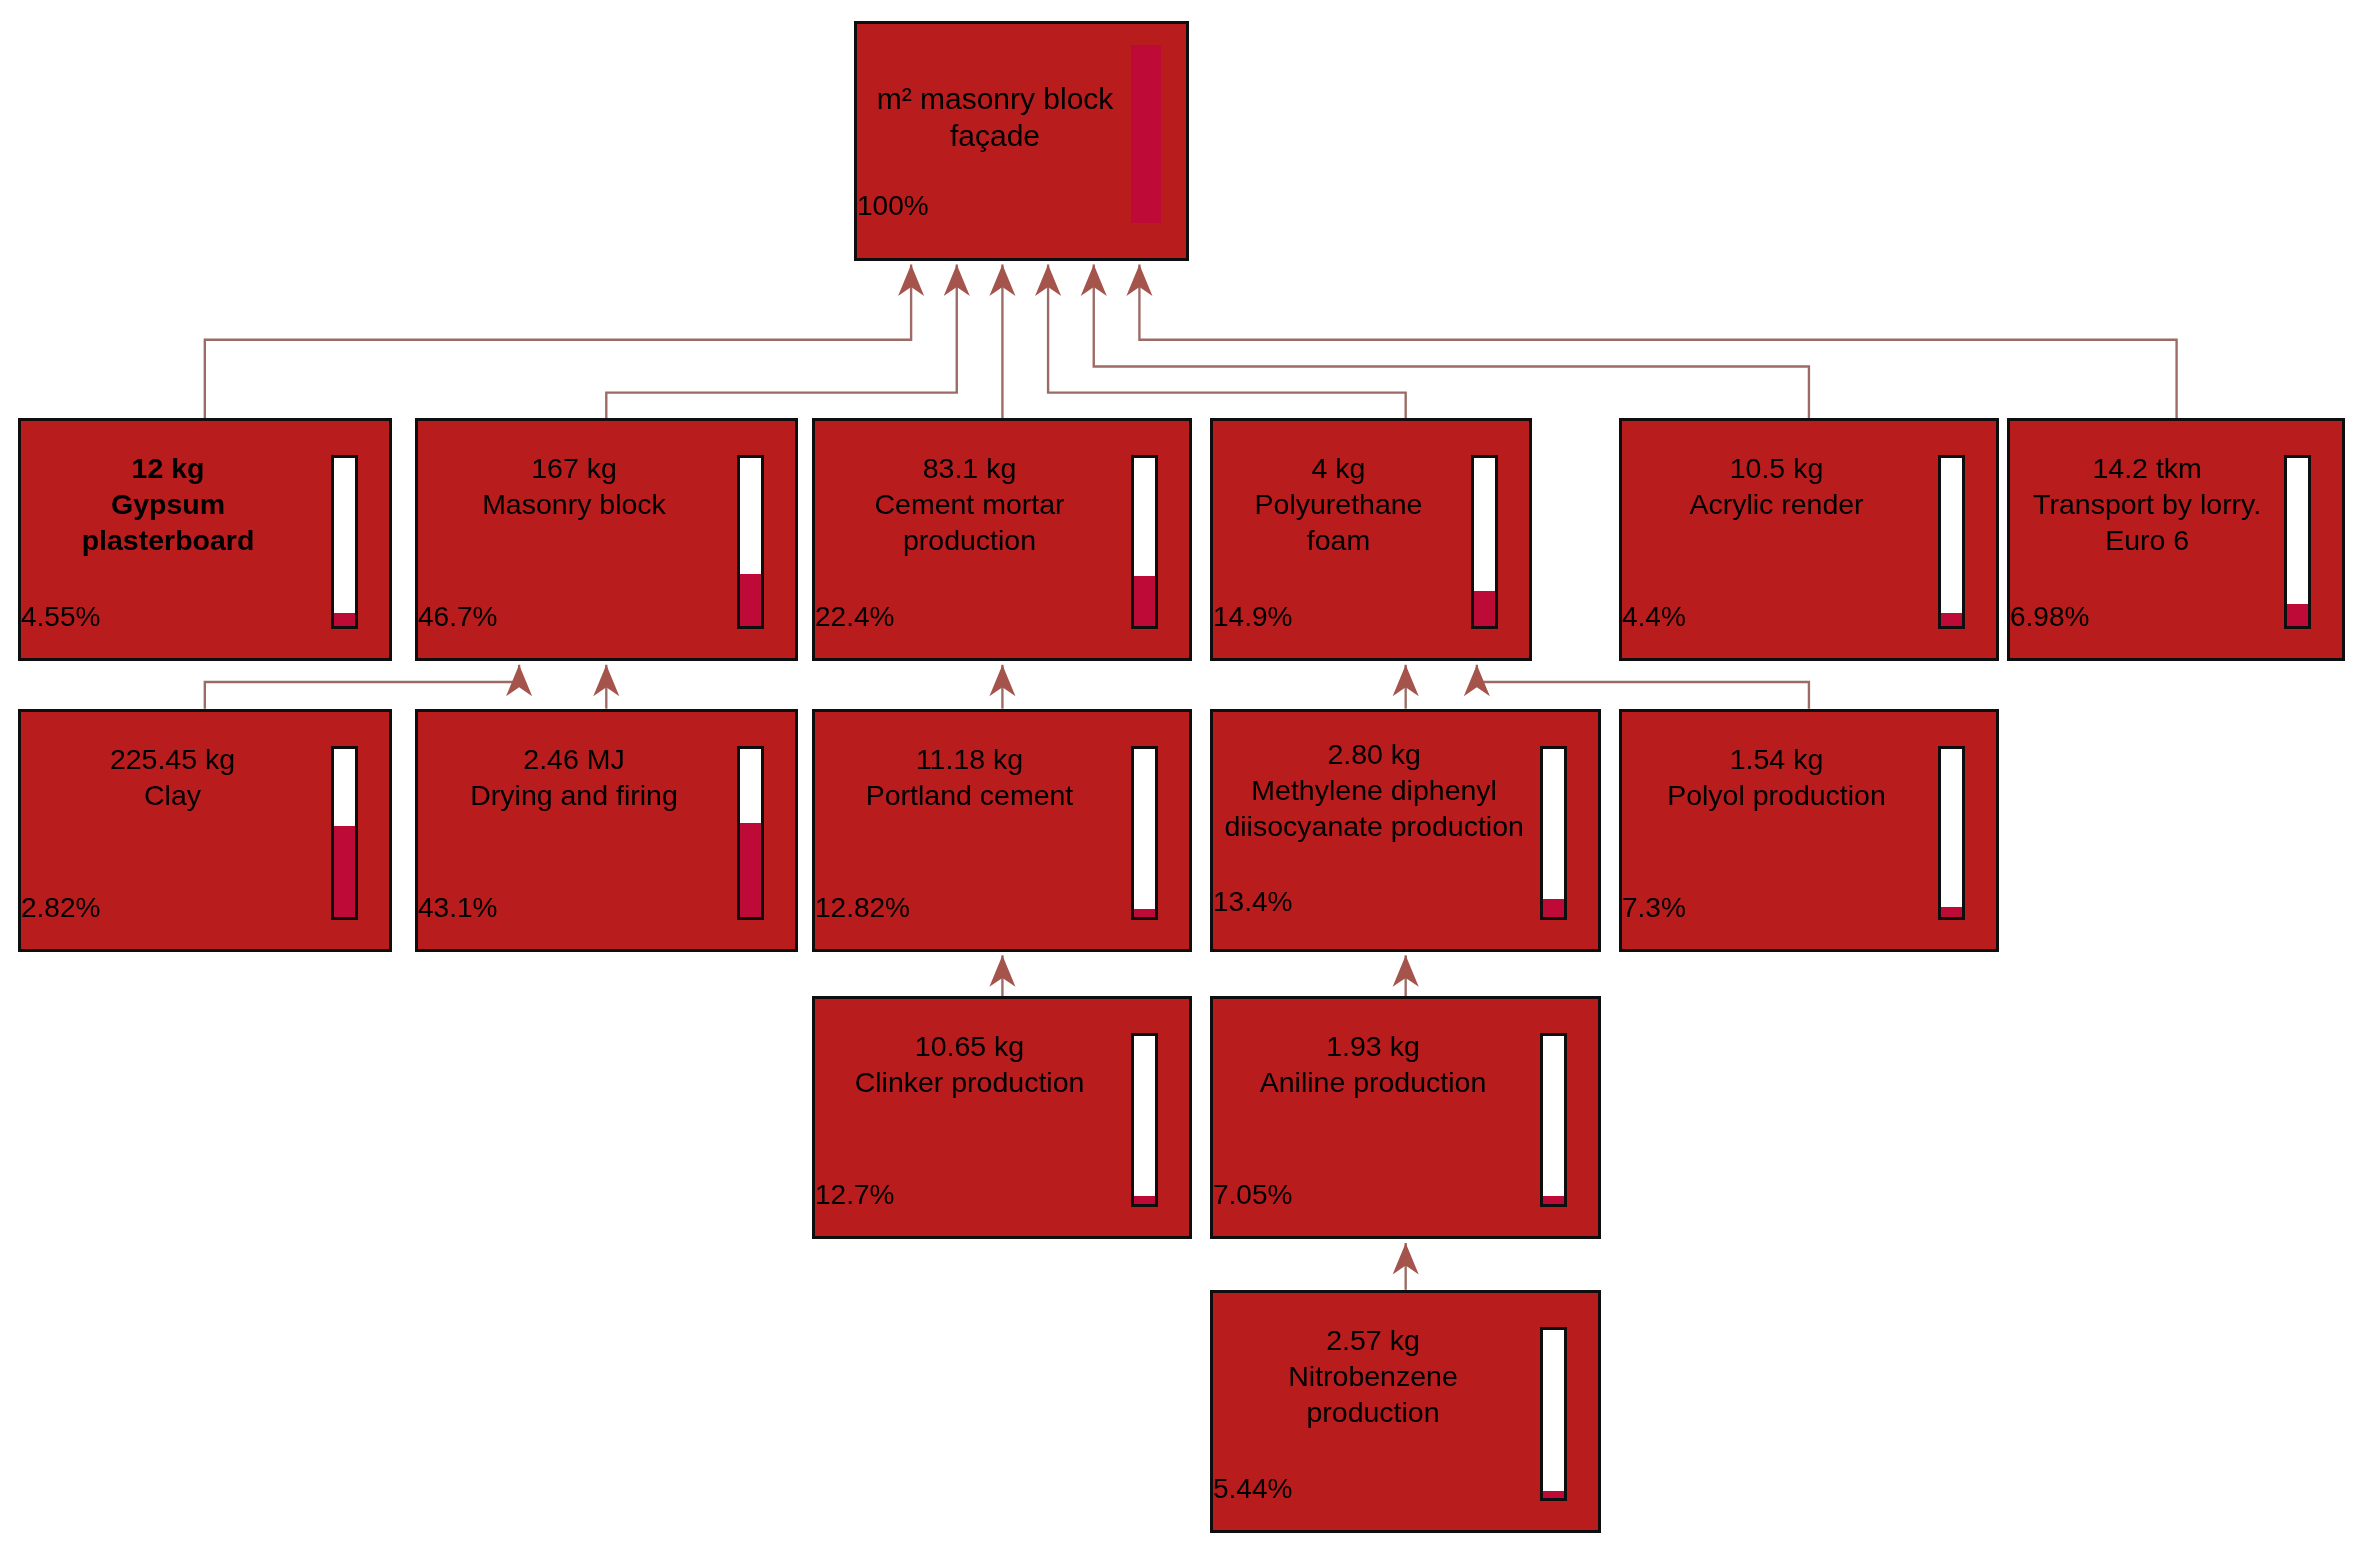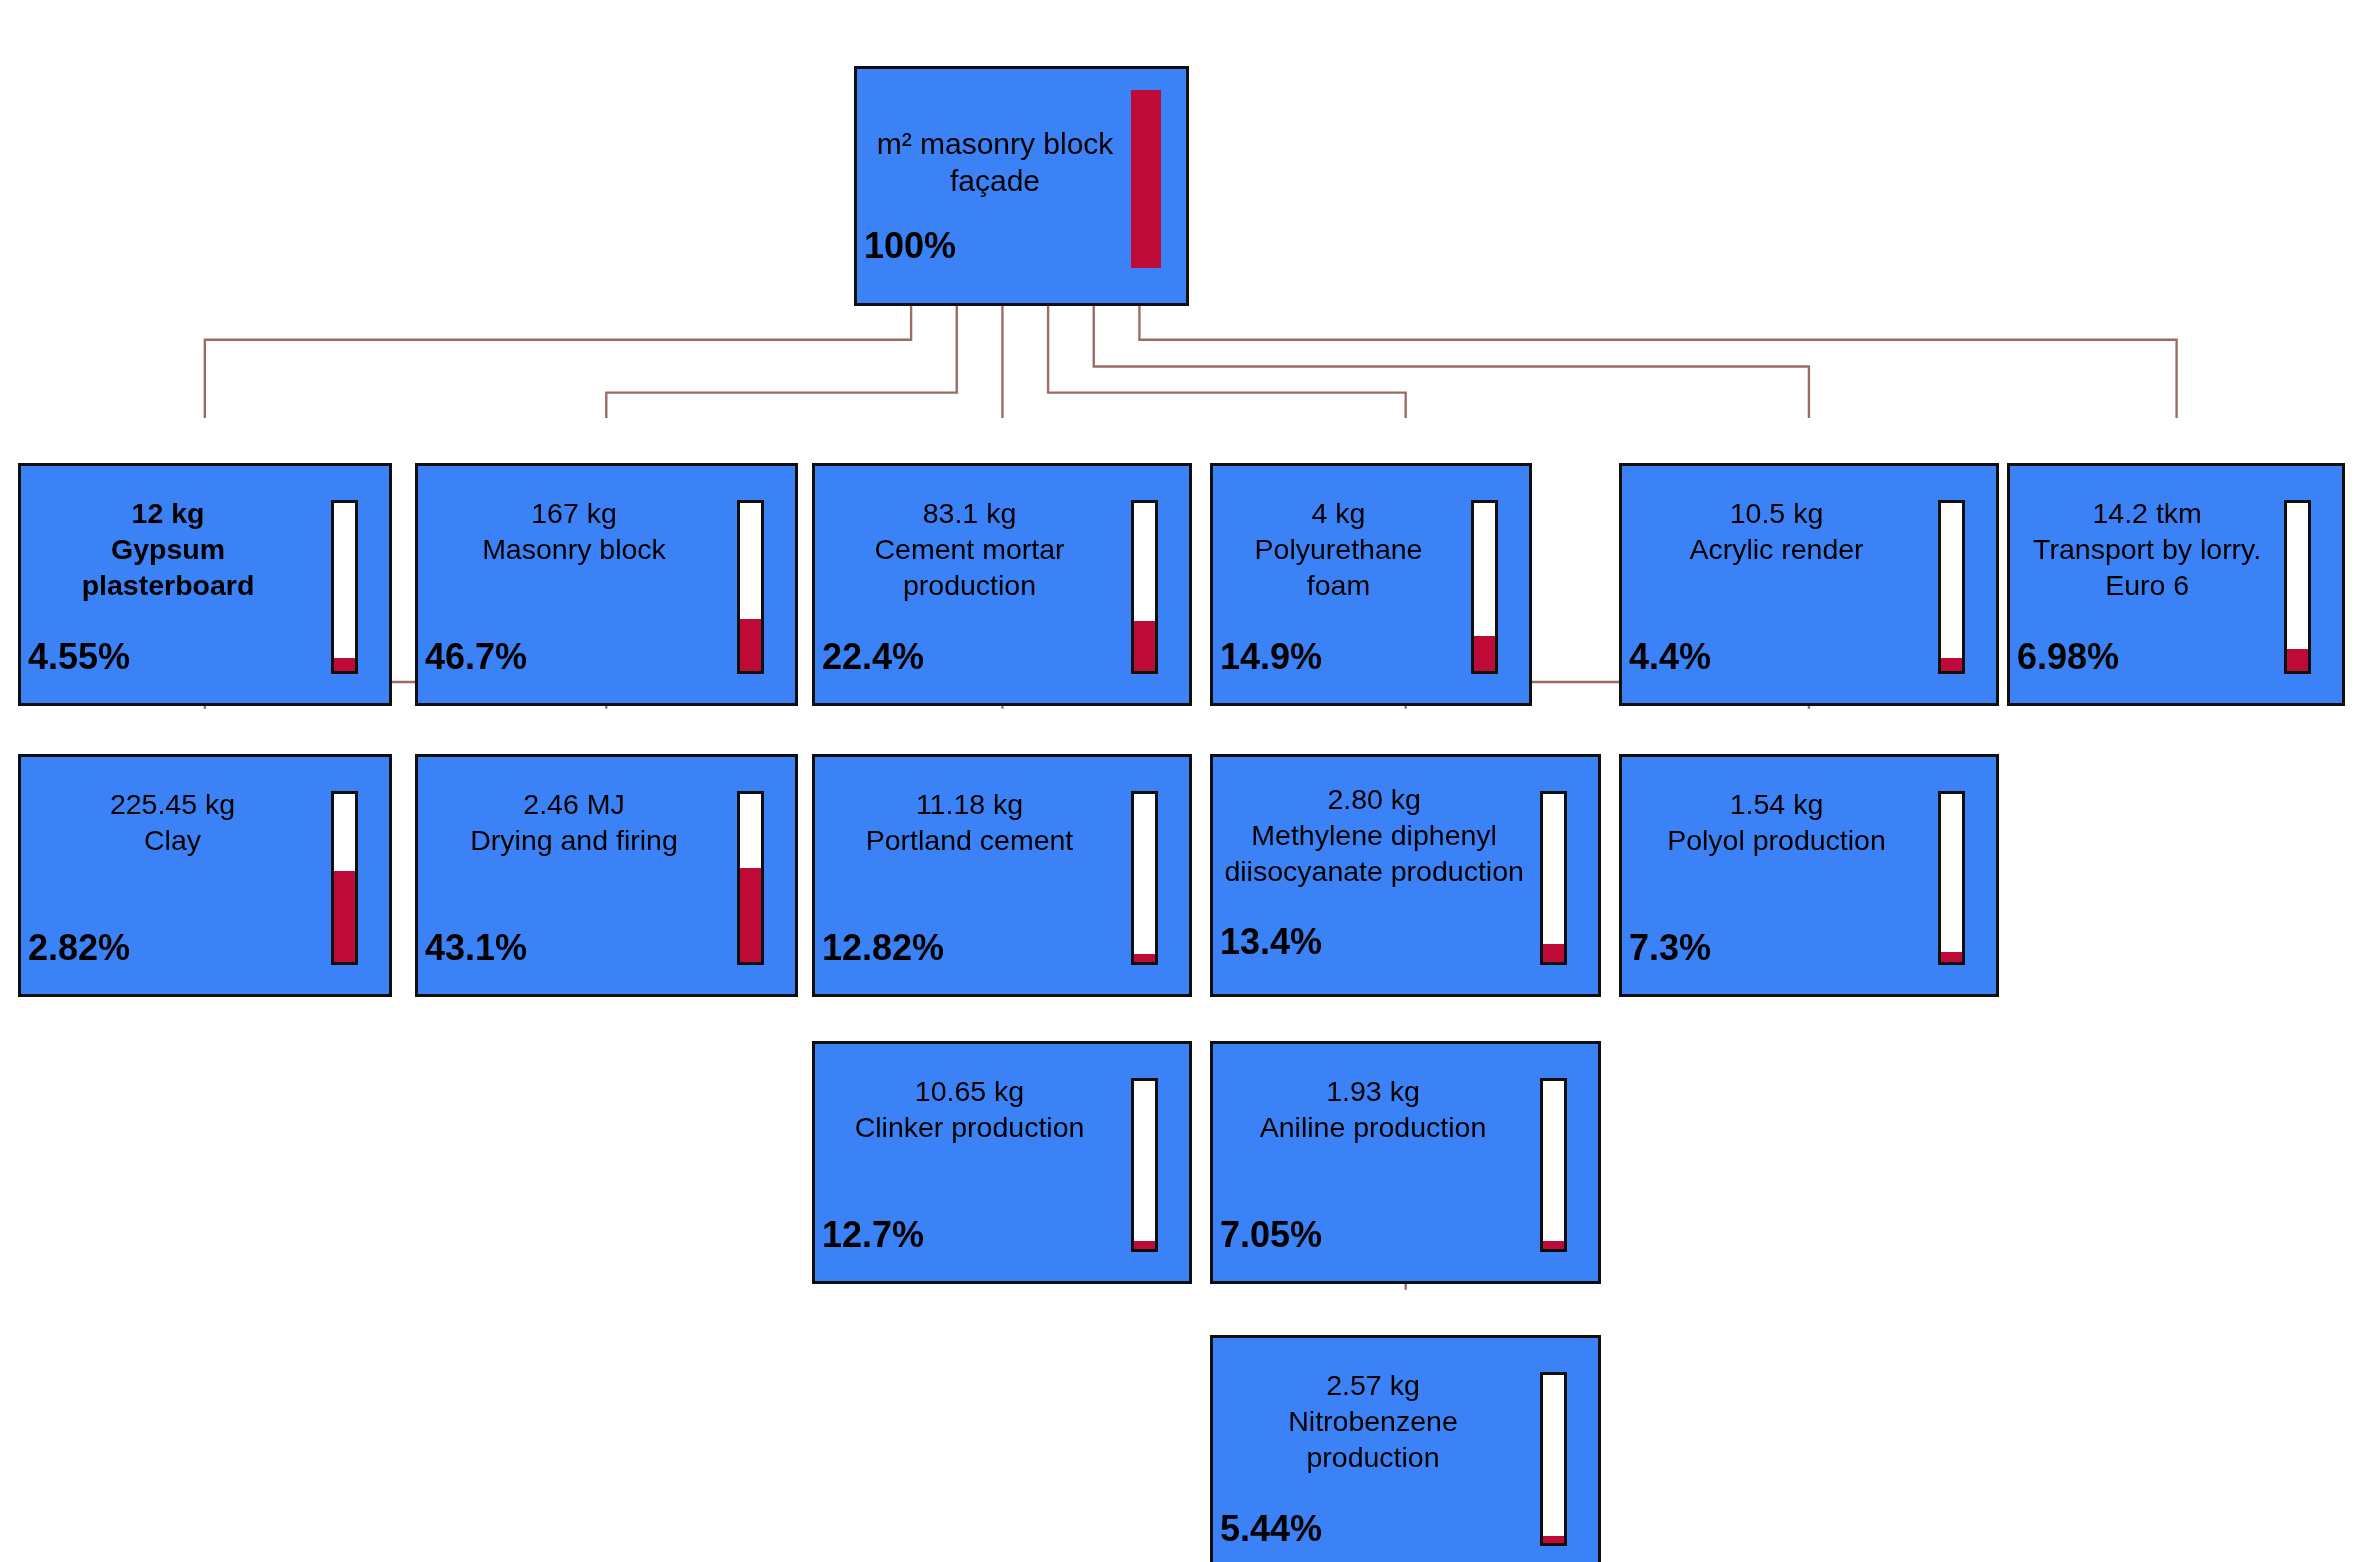--- a/index.html
+++ b/index.html
@@ -7,42 +7,40 @@
     position:relative;
     width:2366px;height:1562px;
     background:#ffffff;
     font-family:"Liberation Sans", sans-serif;
     color:#000;
     overflow:hidden;
   }
   svg.wires{position:absolute;left:0;top:0;z-index:1;}
   .node{
     position:absolute;
-    background:#3b82f6;
+    background:#b91c1c;
     border:3.6px solid #0e0e0e;
     box-sizing:border-box;
     z-index:2;
-    margin-top:45px;
   }
   .content{
     position:absolute;
     top:28.5px;left:12px;right:77px;
     text-align:center;
   }
   .qty,.nm{
     font-size:28.5px;
     line-height:36px;
     color:#000;
   }
   .pct{
     position:absolute;
-    left:7px;bottom:25px;
-    font-size:36px;
+    left:0;bottom:25px;
+    font-size:28px;
     color:#000;
-    font-weight:bold;
   }
   .bar{
     position:absolute;
     top:34px;right:31px;
     width:27px;height:174px;
     border:3px solid #0e0e0e;
     background:#fff;
     box-sizing:border-box;
   }
   .bar-fill{

